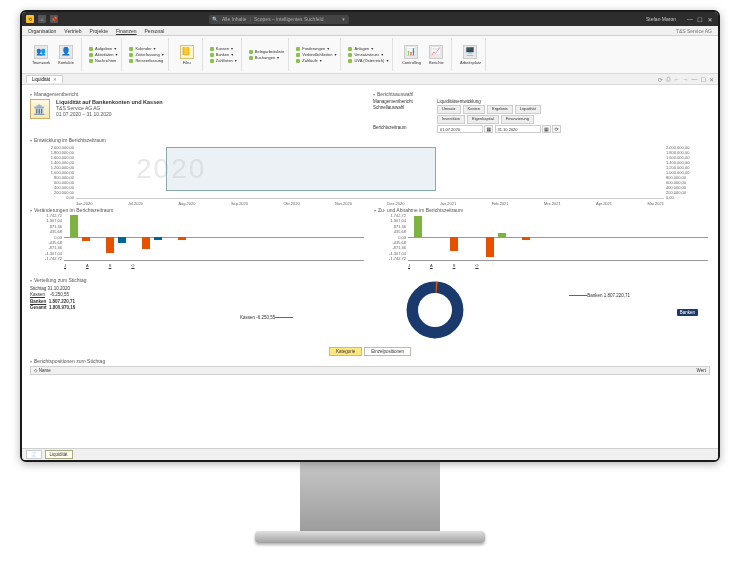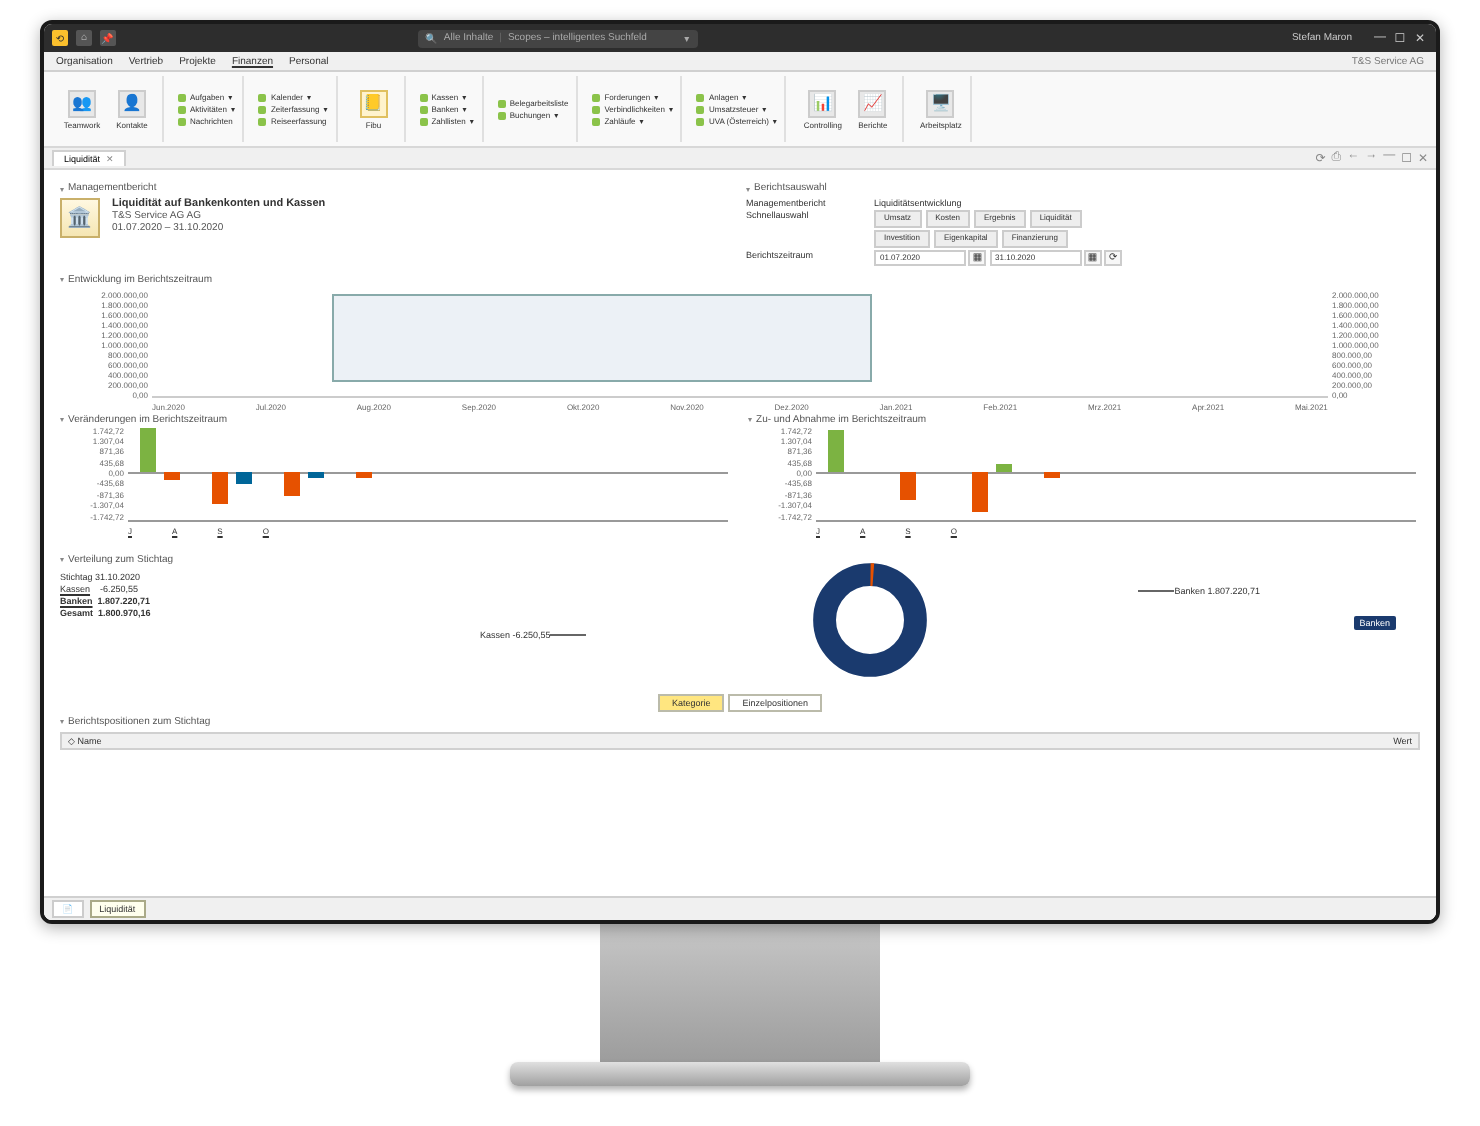--- a/index.html
+++ b/index.html
@@ -293,20 +293,21 @@
           <div>1.400.000,00</div>
           <div>1.200.000,00</div>
           <div>1.000.000,00</div>
           <div>800.000,00</div>
           <div>600.000,00</div>
           <div>400.000,00</div>
           <div>200.000,00</div>
           <div>0,00</div>
    </div>
    <div class="plotarea">
+    <div class="watermark">2020</div>
     <div class="shaded"></div>
    </div>
    <div class="xaxis">
     <span>Jun.2020</span>
           <span>Jul.2020</span>
           <span>Aug.2020</span>
           <span>Sep.2020</span>
           <span>Okt.2020</span>
           <span>Nov.2020</span>
           <span>Dez.2020</span>

